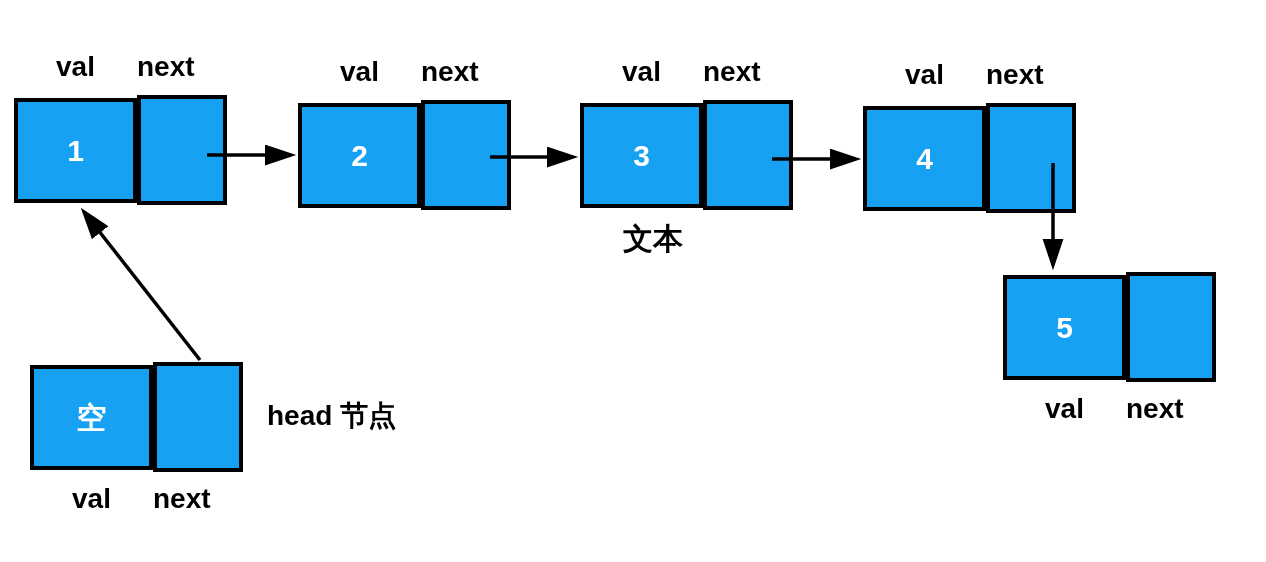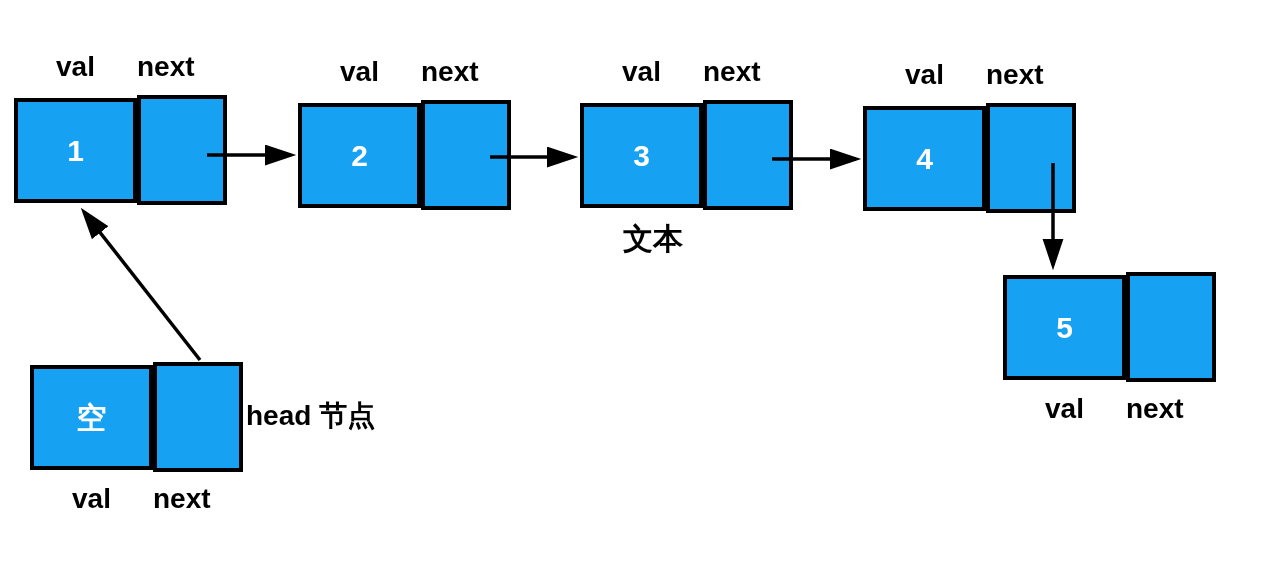--- a/index.html
+++ b/index.html
@@ -69,21 +69,21 @@
     line-height: 1;
     white-space: nowrap;
   }
   .caption-node3 {
     left: 653px;
     top: 224px;
     font-size: 30px;
     transform: translateX(-50%);
   }
   .caption-head {
-    left: 246px;
+    left: 267px;
     top: 402px;
     font-size: 28px;
   }
   .arrow-layer {
     position: absolute;
     left: 0; top: 0;
     width: 1266px;
     height: 562px;
     pointer-events: none;
   }

